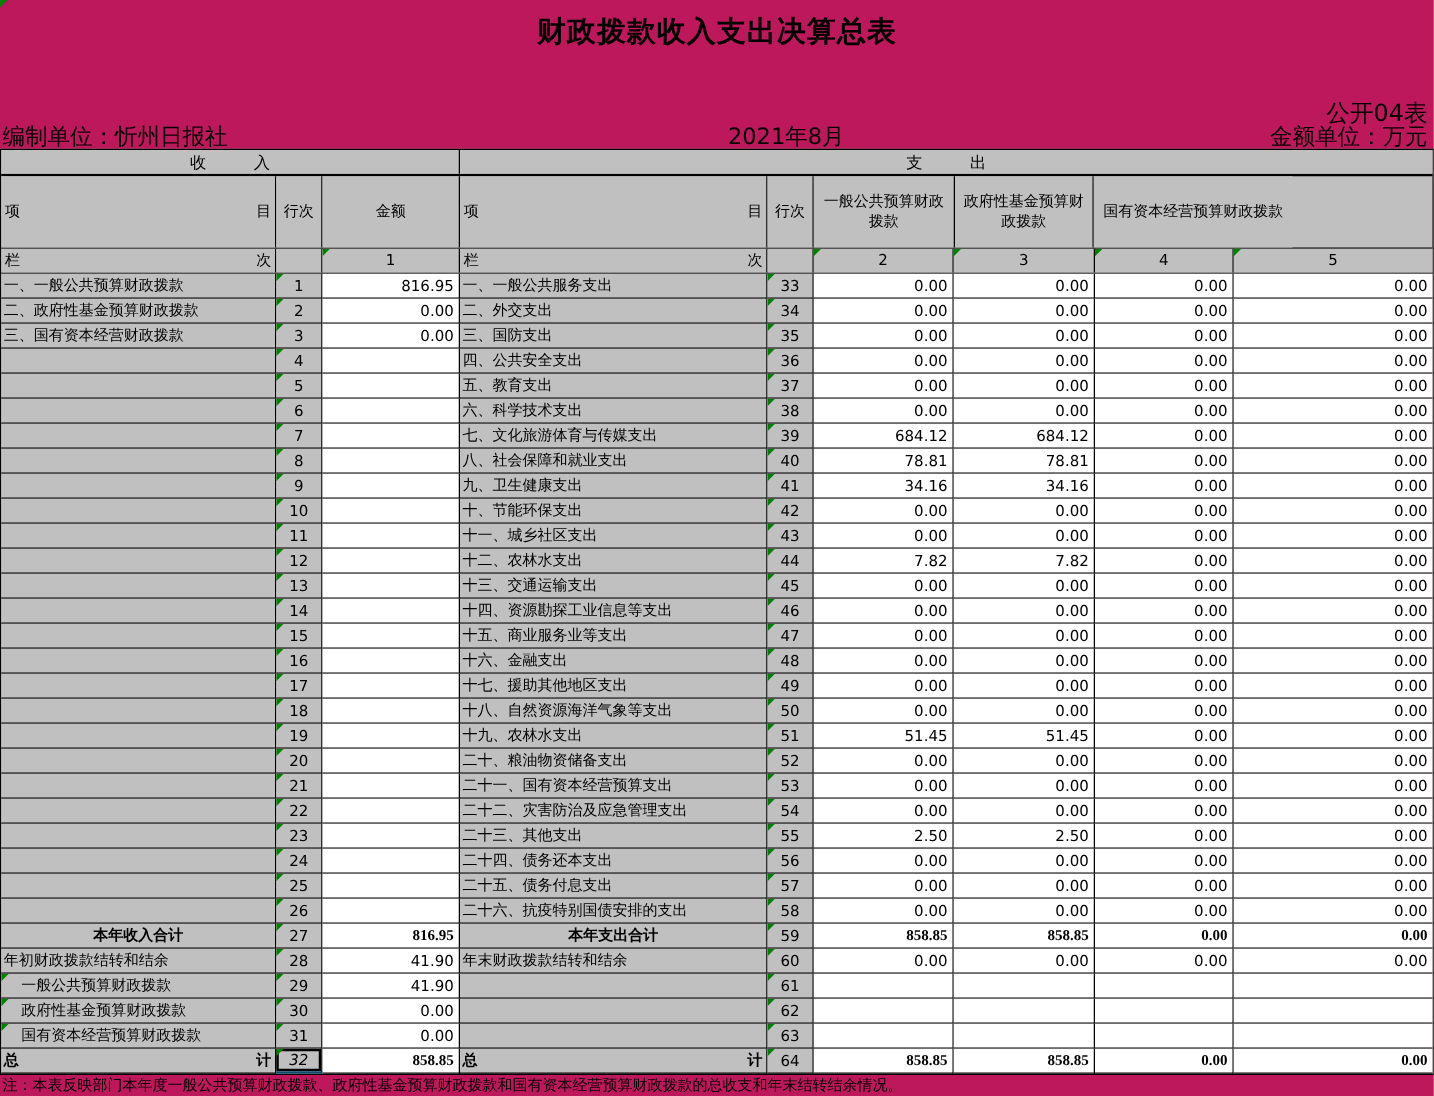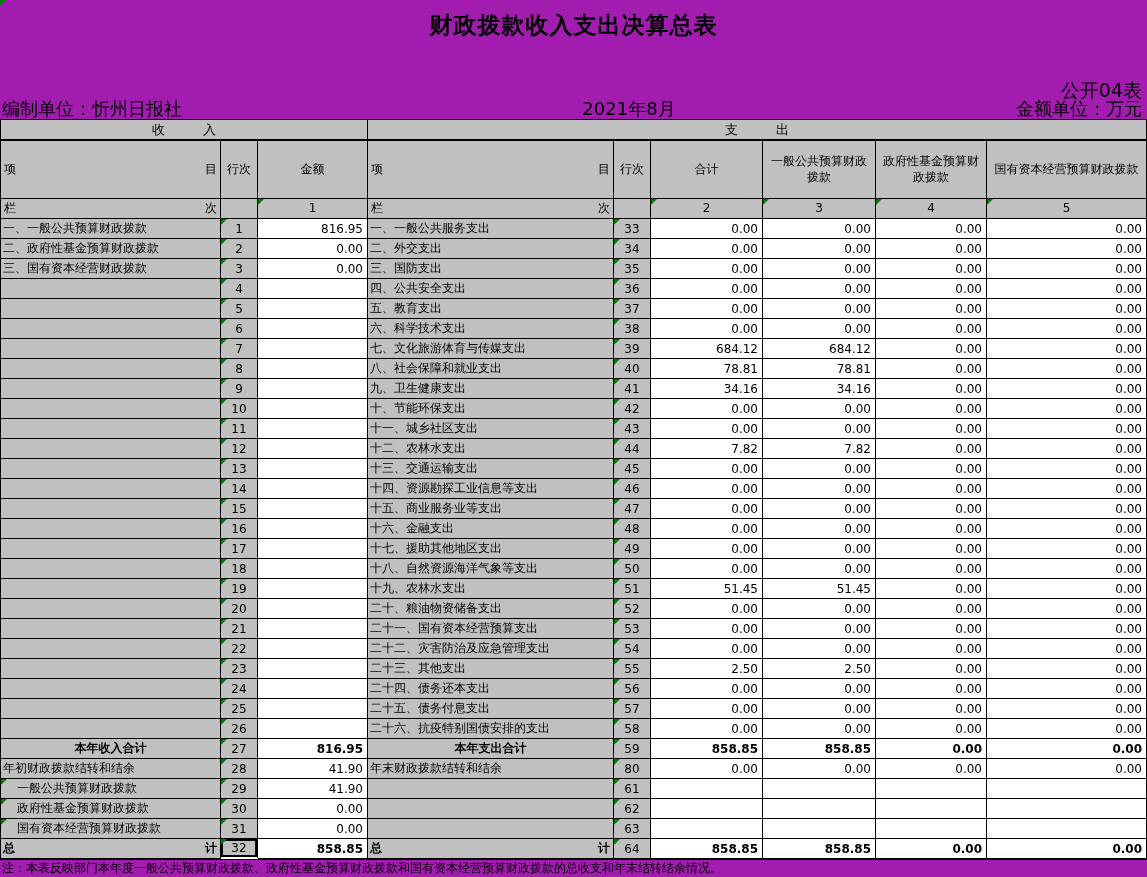--- a/index.html
+++ b/index.html
@@ -1,17 +1,17 @@
 <!DOCTYPE html>
 <html><head>
 <meta charset="utf-8">
 <style>
   * { margin:0; padding:0; box-sizing:border-box; }
   body { background:#fff; font-family:"DejaVu Sans", sans-serif; color:#000; }
-  .page { position:relative; width:1147px; height:877px; background:#a21caf; overflow:hidden; }
+  .page { position:relative; width:1147px; height:877px; background:#be185d; overflow:hidden; }
 
   .title { position:absolute; top:10px; left:0; width:100%; text-align:center;
            font-size:23px; font-weight:bold; letter-spacing:1px; }
   .title-flag { position:absolute; top:4px; left:367px; }
 
   .pub-code { position:absolute; top:78px; right:5px; font-size:19px; }
   .meta-row { position:absolute; top:97px; left:0; width:100%; height:18px; font-size:18px; }
   .meta-left { position:absolute; left:2px; top:0; }
   .meta-center { position:absolute; left:629px; top:0; transform:translateX(-50%); }
   .meta-right { position:absolute; right:5px; top:0; }
@@ -41,25 +41,25 @@
   .bodies { display:flex; }
   .grid-income { display:grid; grid-template-columns:220px 37px 110px; grid-auto-rows:20px; }
   .grid-exp { display:grid; grid-template-columns:246px 37px 112px 113px 111px 159px; grid-auto-rows:20px; }
   .grid-exp > .cell:nth-child(6n) { border-right:none; }
 
   .cell { border-right:1px solid #000; border-bottom:1px solid #000; position:relative;
           display:flex; align-items:center; font-size:12px; overflow:hidden; white-space:nowrap; }
   .cell.item { background:#c0c0c0; padding-left:2px; }
   .cell.line { background:#c0c0c0; justify-content:center; }
   .cell.val  { background:#ffffff; justify-content:flex-end; padding-right:4px; }
-  .cell.bold { font-weight:bold; }
+  .cell.bold { font-weight:bold;font-family:Liberation Serif, serif; }
   .cell.center { justify-content:center; padding-left:0; }
   .cell.indent { padding-left:16px; }
   .cell.justify { justify-content:space-between; padding:0 3px 0 2px; }
-  .cell.selected { box-shadow:inset 0 0 0 2px #000; border-bottom:2px solid #ffffff; }
+  .cell.selected { box-shadow:inset 0 0 0 2px #000; border-bottom:2px solid #0c4a6e;font-style:italic; }
 
   .flag { position:absolute; top:0; left:0; width:0; height:0;
           border-top:6px solid #008000; border-right:6px solid transparent; }
 
   .note { position:absolute; top:860px; left:2px; font-size:12px; }
 </style>
 </head>
 <body>
 
 <div class="page">
@@ -92,21 +92,20 @@
         <span>项</span>
         <span>目</span>
       </div>
       <div class="hcell colhead w-inc-line">行次</div>
       <div class="hcell colhead w-inc-amt">金额</div>
       <div class="hcell split w-exp-item">
         <span>项</span>
         <span>目</span>
       </div>
       <div class="hcell colhead w-exp-line">行次</div>
-      <div class="hcell colhead w-c1">合计</div>
       <div class="hcell colhead w-c2">一般公共预算财政拨款</div>
       <div class="hcell colhead w-c3">政府性基金预算财政拨款</div>
       <div class="hcell colhead w-c4 last">国有资本经营预算财政拨款</div>
     </div>
 
     <div class="hrow colnum-row">
       <div class="hcell split w-inc-item">
         <span>栏</span>
         <span>次</span>
       </div>
@@ -977,21 +976,21 @@
             <span>0.00</span>
           </div>
           <div class="cell val bold">
             <span>0.00</span>
           </div>
           <div class="cell item">
             <span>年末财政拨款结转和结余</span>
           </div>
           <div class="cell line">
             <span class="flag"></span>
-            <span>80</span>
+            <span>60</span>
           </div>
           <div class="cell val">
             <span>0.00</span>
           </div>
           <div class="cell val">
             <span>0.00</span>
           </div>
           <div class="cell val">
             <span>0.00</span>
           </div>

